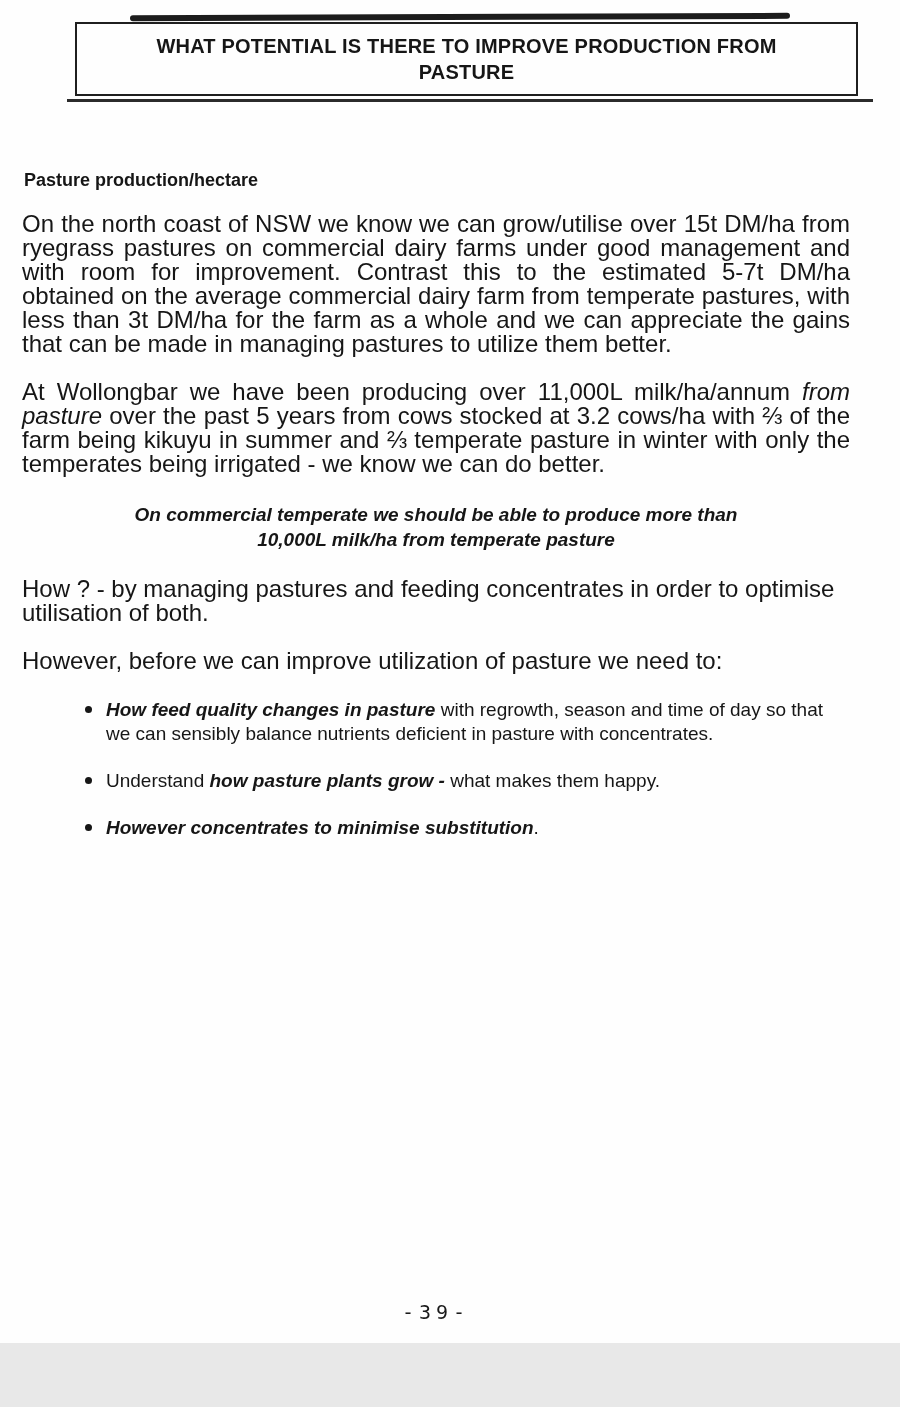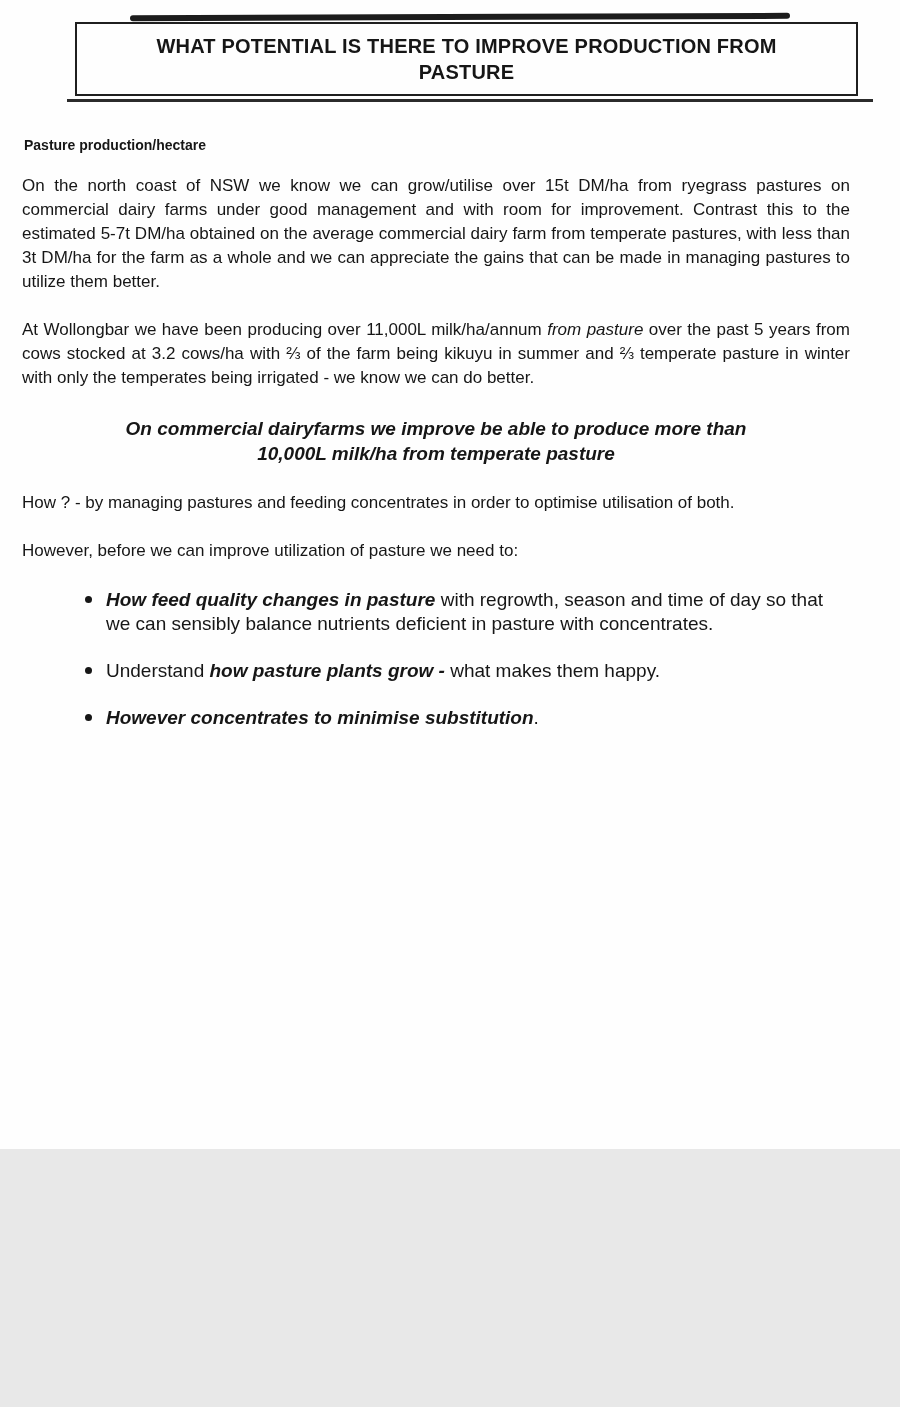--- a/index.html
+++ b/index.html
@@ -1,20 +1,20 @@
 <!DOCTYPE html>
 <html><head>
 <meta charset="utf-8">
 <style>
   * { margin: 0; padding: 0; box-sizing: border-box; }
   html, body { background: #e8e8e8; }
   .page {
     position: relative;
     width: 900px;
-    height: 1149px;
+    height: 1343px;
     margin: 0 auto;
     background: #fefefe;
     color: #161616;
     font-family: "Liberation Sans", sans-serif;
     overflow: hidden;
   }
   
   .title-box-wrap {
     position: relative;
     margin: 22px 0 0 75px;
@@ -47,26 +47,26 @@
     left: -8px;
     width: 806px;
     height: 3px;
     background: #2b2b2b;
   }
   
   .content {
     padding: 0 50px 0 22px;
   }
   .section-heading {
-    margin: 41px 0 21px 2px;
-    font-size: 14px;
+    margin: 74px 0 21px 2px;
+    font-size: 18px;
     font-weight: 700;
   }
   p.body {
-    font-size: 17px;
+    font-size: 24px;
     line-height: 24px;
     margin-bottom: 24px;
   }
   p.justify { text-align: justify; }
   p.body em { font-style: italic; }
   .statement {
     font-size: 19px;
     font-weight: 700;
     font-style: italic;
     line-height: 25px;
@@ -123,21 +123,21 @@
   <div class="content">
 
     <h2 class="section-heading">Pasture production/hectare</h2>
 
     <p class="body justify">On the north coast of NSW we know we can grow/utilise over 15t DM/ha from ryegrass pastures on commercial dairy farms under good management and with room for improvement. Contrast this to the estimated 5-7t DM/ha obtained on the average commercial dairy farm from temperate pastures, with less than 3t DM/ha for the farm as a whole and we can appreciate the gains that can be made in managing pastures to utilize them better.</p>
 
 
     <p class="body justify"><span>At Wollongbar we have been producing over 11,000L milk/ha/annum </span><em>from pasture</em><span> over the past 5 years from cows stocked at 3.2 cows/ha with ⅔ of the farm being kikuyu in summer and ⅔ temperate pasture in winter with only the temperates being irrigated - we know we can do better.</span></p>
 
     <div class="statement">
-      <div>On commercial dairyfarms we improve be able to produce more than</div>
+      <div>On commercial temperate we should be able to produce more than</div>
       <div>10,000L milk/ha from temperate pasture</div>
     </div>
 
     <p class="body">How ? - by managing pastures and feeding concentrates in order to optimise utilisation of both.</p>
 
     <p class="body">However, before we can improve utilization of pasture we need to:</p>
 
     <ul class="bullets">
       <li><span class="dot"></span><span></span><strong><em>How feed quality changes in pasture</em></strong><span> with regrowth, season and time of day so that we can sensibly balance nutrients deficient in pasture with concentrates.</span></li>
       <li><span class="dot"></span><span>Understand </span><strong><em>how pasture plants grow -</em></strong><span> what makes them happy.</span></li>

